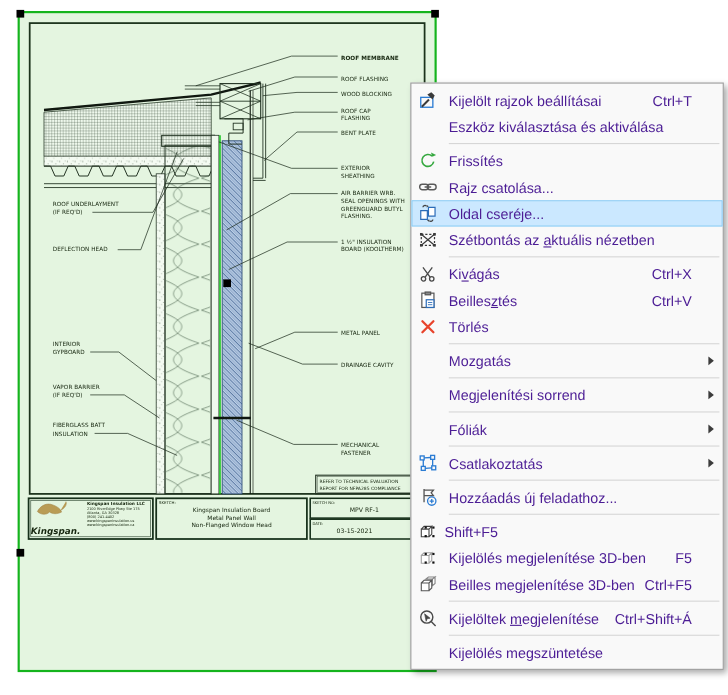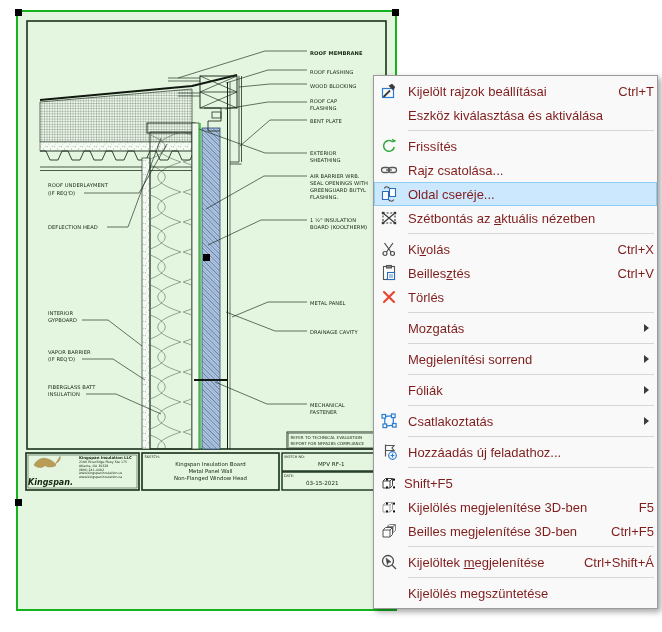--- a/index.html
+++ b/index.html
@@ -5,26 +5,26 @@
   html,body{margin:0;padding:0;background:#fff;}
   #stage{position:relative;width:662px;height:632px;overflow:hidden;background:#fff;
          font-family:"Liberation Sans",sans-serif;}
   
   #sheet{position:absolute;left:18px;top:12px;width:377px;height:597px;
          outline:2px solid #15b41d;background:#e4f5e0;z-index:1;}
   .handle{position:absolute;width:7px;height:7px;background:#000;z-index:5;}
   
   #menu{position:absolute;left:373px;top:75px;width:283px;background:#f9f9f9;
         border:1px solid #9a9a9a;box-shadow:3px 3px 6px rgba(0,0,0,.35);
-        padding:3px 0;z-index:10;font-size:13px;color:#7f1d1d;}
+        padding:3px 0;z-index:10;font-size:13px;color:#4c1d95;}
   .mi{display:flex;align-items:center;height:24px;position:relative;}
   .mi .ic{flex:0 0 30px;display:flex;justify-content:center;align-items:center;}
   .mi .ic svg{width:18px;height:18px;}
   .mi .lbl{flex:1;padding-left:4px;white-space:nowrap;}
-  .mi .sc{padding-right:3px;white-space:nowrap;}
+  .mi .sc{padding-right:28px;white-space:nowrap;}
   .mi.hl{background:#cbe8ff;box-shadow:inset 0 0 0 1px #8ecdf4;justify-content:center;}
   .sep{height:1px;background:#d6d6d6;margin:3px 3px 3px 34px;}
   .arrow{width:0;height:0;border-left:5px solid #3c3c3c;border-top:4px solid transparent;
          border-bottom:4px solid transparent;margin-right:8px;}
   u{text-decoration:underline;}
   svg text{font-family:"DejaVu Sans",sans-serif;fill:#16260f;}
 </style>
 </head>
 <body>
 
@@ -248,21 +248,21 @@
     <div class="sep"></div>
 
     <div class="mi">
       <span class="ic">
         <svg viewBox="0 0 18 18" stroke="#4a4a4a" fill="none" stroke-width="1.2">
             <circle cx="5" cy="13.5" r="2"></circle>
             <circle cx="12.5" cy="13.5" r="2"></circle>
             <path d="M6.5 12 L13 3 M11 12 L4.5 3"></path>
           </svg>
       </span>
-      <span class="lbl"><span>Ki</span><u>v</u><span>olás</span></span>
+      <span class="lbl"><span>Ki</span><u>v</u><span>ágás</span></span>
       <span class="sc">Ctrl+X</span>
     </div>
 
 
     <div class="mi">
       <span class="ic">
         <svg viewBox="0 0 18 18" fill="none" stroke="#555" stroke-width="1.1">
             <rect x="3.5" y="2.5" width="11" height="13" fill="#fff"></rect>
             <rect x="6.5" y="1.5" width="5" height="2.5" fill="#8a8a8a"></rect>
             <rect x="7.5" y="8.5" width="7" height="7" fill="#fff" stroke="#2b6cb8"></rect>

